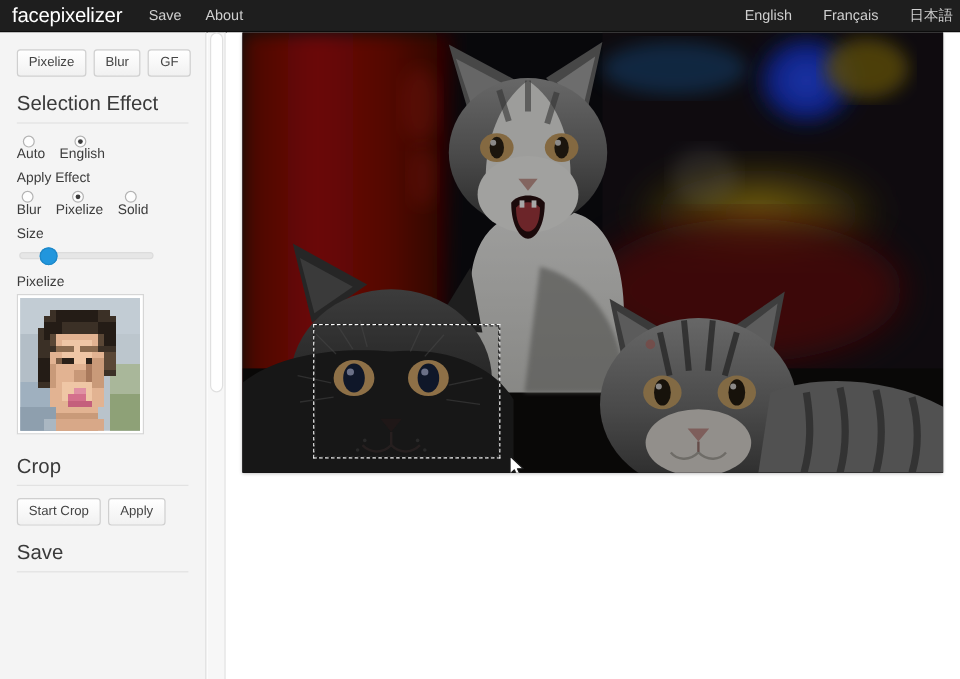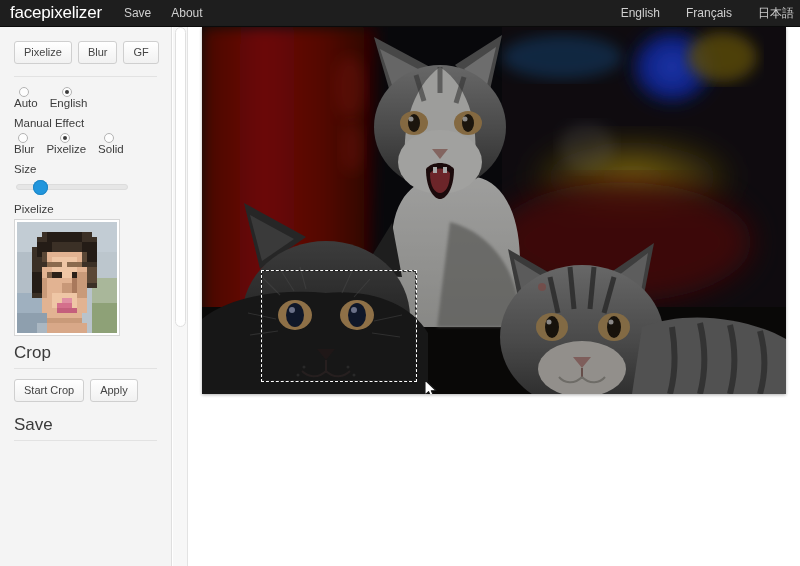--- a/index.html
+++ b/index.html
@@ -246,34 +246,35 @@
 
   <div class="sidebar">
     <div class="sidebar-inner">
 
       <div class="btn-row">
         <button class="btn">Pixelize</button>
         <button class="btn">Blur</button>
         <button class="btn">GF</button>
       </div>
 
+      <div class="section-title">Selection Effect</div>
       <hr class="hr">
 
       <div class="radio-row">
         <label class="radio-item">
           <span class="radio"></span>
           <span class="radio-label">Auto</span>
         </label>
         <label class="radio-item">
           <span class="radio checked"></span>
           <span class="radio-label">English</span>
         </label>
       </div>
 
-      <div class="field-label">Manual Effect</div>
+      <div class="field-label">Apply Effect</div>
 
       <div class="radio-row">
         <label class="radio-item">
           <span class="radio"></span>
           <span class="radio-label">Blur</span>
         </label>
         <label class="radio-item">
           <span class="radio checked"></span>
           <span class="radio-label">Pixelize</span>
         </label>
@@ -350,21 +351,21 @@
 
           <rect x="8" y="16" width="3" height="1" fill="#d4708c"></rect>
           <rect x="8" y="17" width="4" height="1" fill="#c45f7c"></rect>
           <rect x="9" y="15" width="2" height="1" fill="#e08fa3"></rect>
 
           <rect x="6" y="20" width="8" height="2" fill="#d8a888"></rect>
           <rect x="4" y="20" width="2" height="2" fill="#aab7c2"></rect>
         </svg>
       </div>
 
-      <div class="section-title" style="margin-top:6px;">Crop</div>
+      <div class="section-title" style="margin-top:16px;">Crop</div>
       <hr class="hr">
       <div class="btn-row">
         <button class="btn">Start Crop</button>
         <button class="btn">Apply</button>
       </div>
 
       <div class="section-title">Save</div>
       <hr class="hr">
 
     </div>

